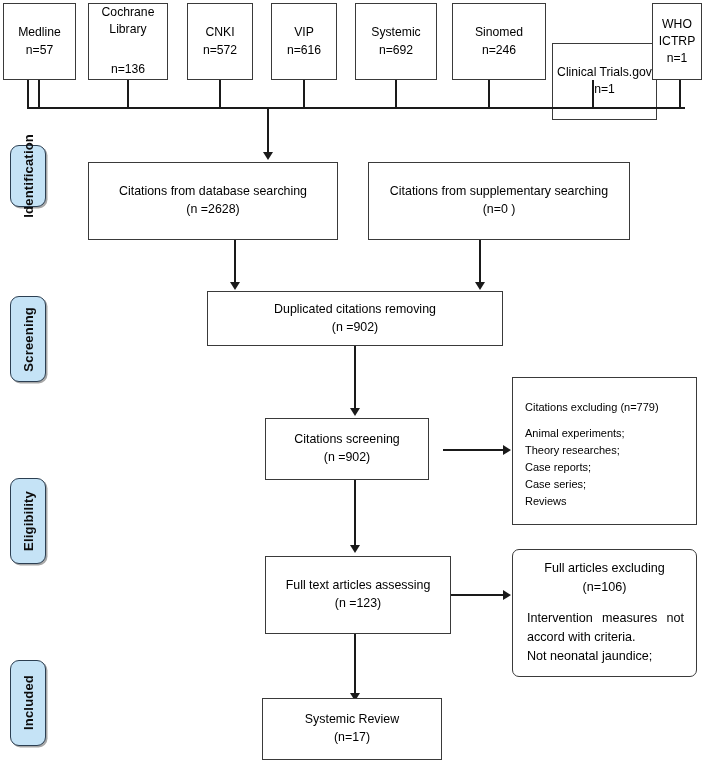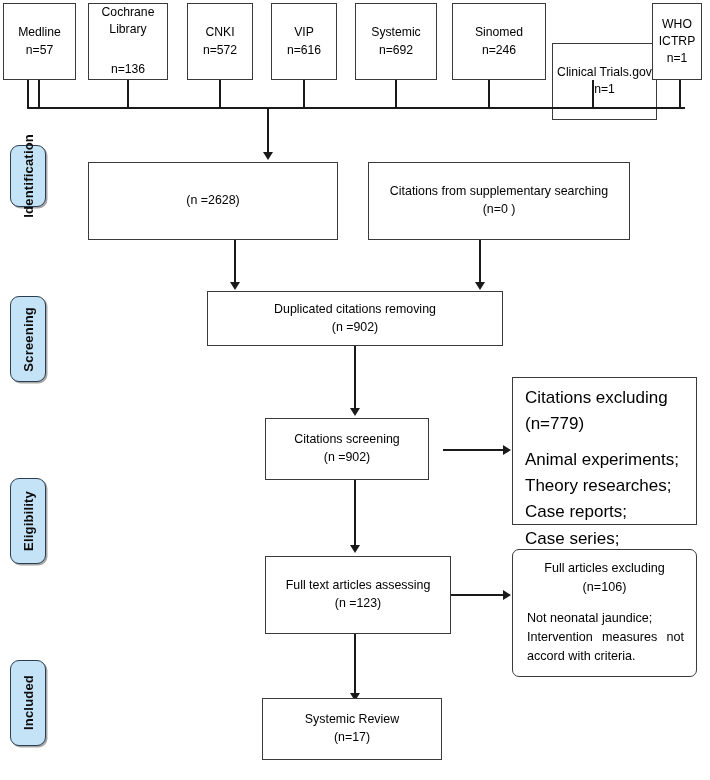--- a/index.html
+++ b/index.html
@@ -39,23 +39,23 @@
   
   .src {
     font-size: 12.2px;
     justify-content: center;
   }
   
   .node.listbox {
     align-items: flex-start;
     justify-content: flex-start;
     text-align: left;
-    padding: 7px 0 0 12px;
+    padding: 21px 0 0 12px;
     line-height: 1.55;
-    font-size: 17px;
+    font-size: 11px;
   }
   .node.listbox .head { display:block; margin-bottom: 9px; }
   .node.listbox .item { display:block; }
   .node.excl2 {
     align-items: center;
     justify-content: flex-start;
     text-align: center;
     padding-top: 9px;
     line-height: 1.5;
     font-size: 12.6px;
@@ -181,20 +181,21 @@
     <span>Screening</span>
   </div>
   <div class="stage" style="left:10px; top:478px; height:86px;">
     <span>Eligibility</span>
   </div>
   <div class="stage" style="left:10px; top:660px; height:86px;">
     <span>Included</span>
   </div>
 
   <div class="node" style="left:88px; top:162px; width:250px; height:78px;">
+    <span class="line">Citations from database searching</span>
     <span class="line">(n =2628)</span>
   </div>
 
   <div class="node" style="left:368px; top:162px; width:262px; height:78px;">
     <span class="line">Citations from supplementary searching</span>
     <span class="line">(n=0 )</span>
   </div>
 
   <div class="vline" style="left:234px; top:240px; height:45px;"></div>
   <div class="arrowdown" style="left:230px; top:282px;"></div>
@@ -235,22 +236,22 @@
     <span class="line">(n =123)</span>
   </div>
 
   <div class="hline" style="left:451px; top:594px; width:54px;"></div>
   <div class="arrowright" style="left:503px; top:590px;"></div>
 
   <div class="node excl2" style="left:512px; top:549px; width:185px; height:128px;">
     <span class="line">Full articles excluding</span>
     <span class="line">(n=106)</span>
     <span class="body">
+      <span class="item">Intervention measures not accord with criteria.</span>
       <span class="item">Not neonatal jaundice;</span>
-      <span class="item">Intervention measures not accord with criteria.</span>
     </span>
   </div>
 
   <div class="vline" style="left:354px; top:634px; height:62px;"></div>
   <div class="arrowdown" style="left:350px; top:693px;"></div>
 
   <div class="node" style="left:262px; top:698px; width:180px; height:62px;">
     <span class="line">Systemic Review</span>
     <span class="line">(n=17)</span>
   </div>

